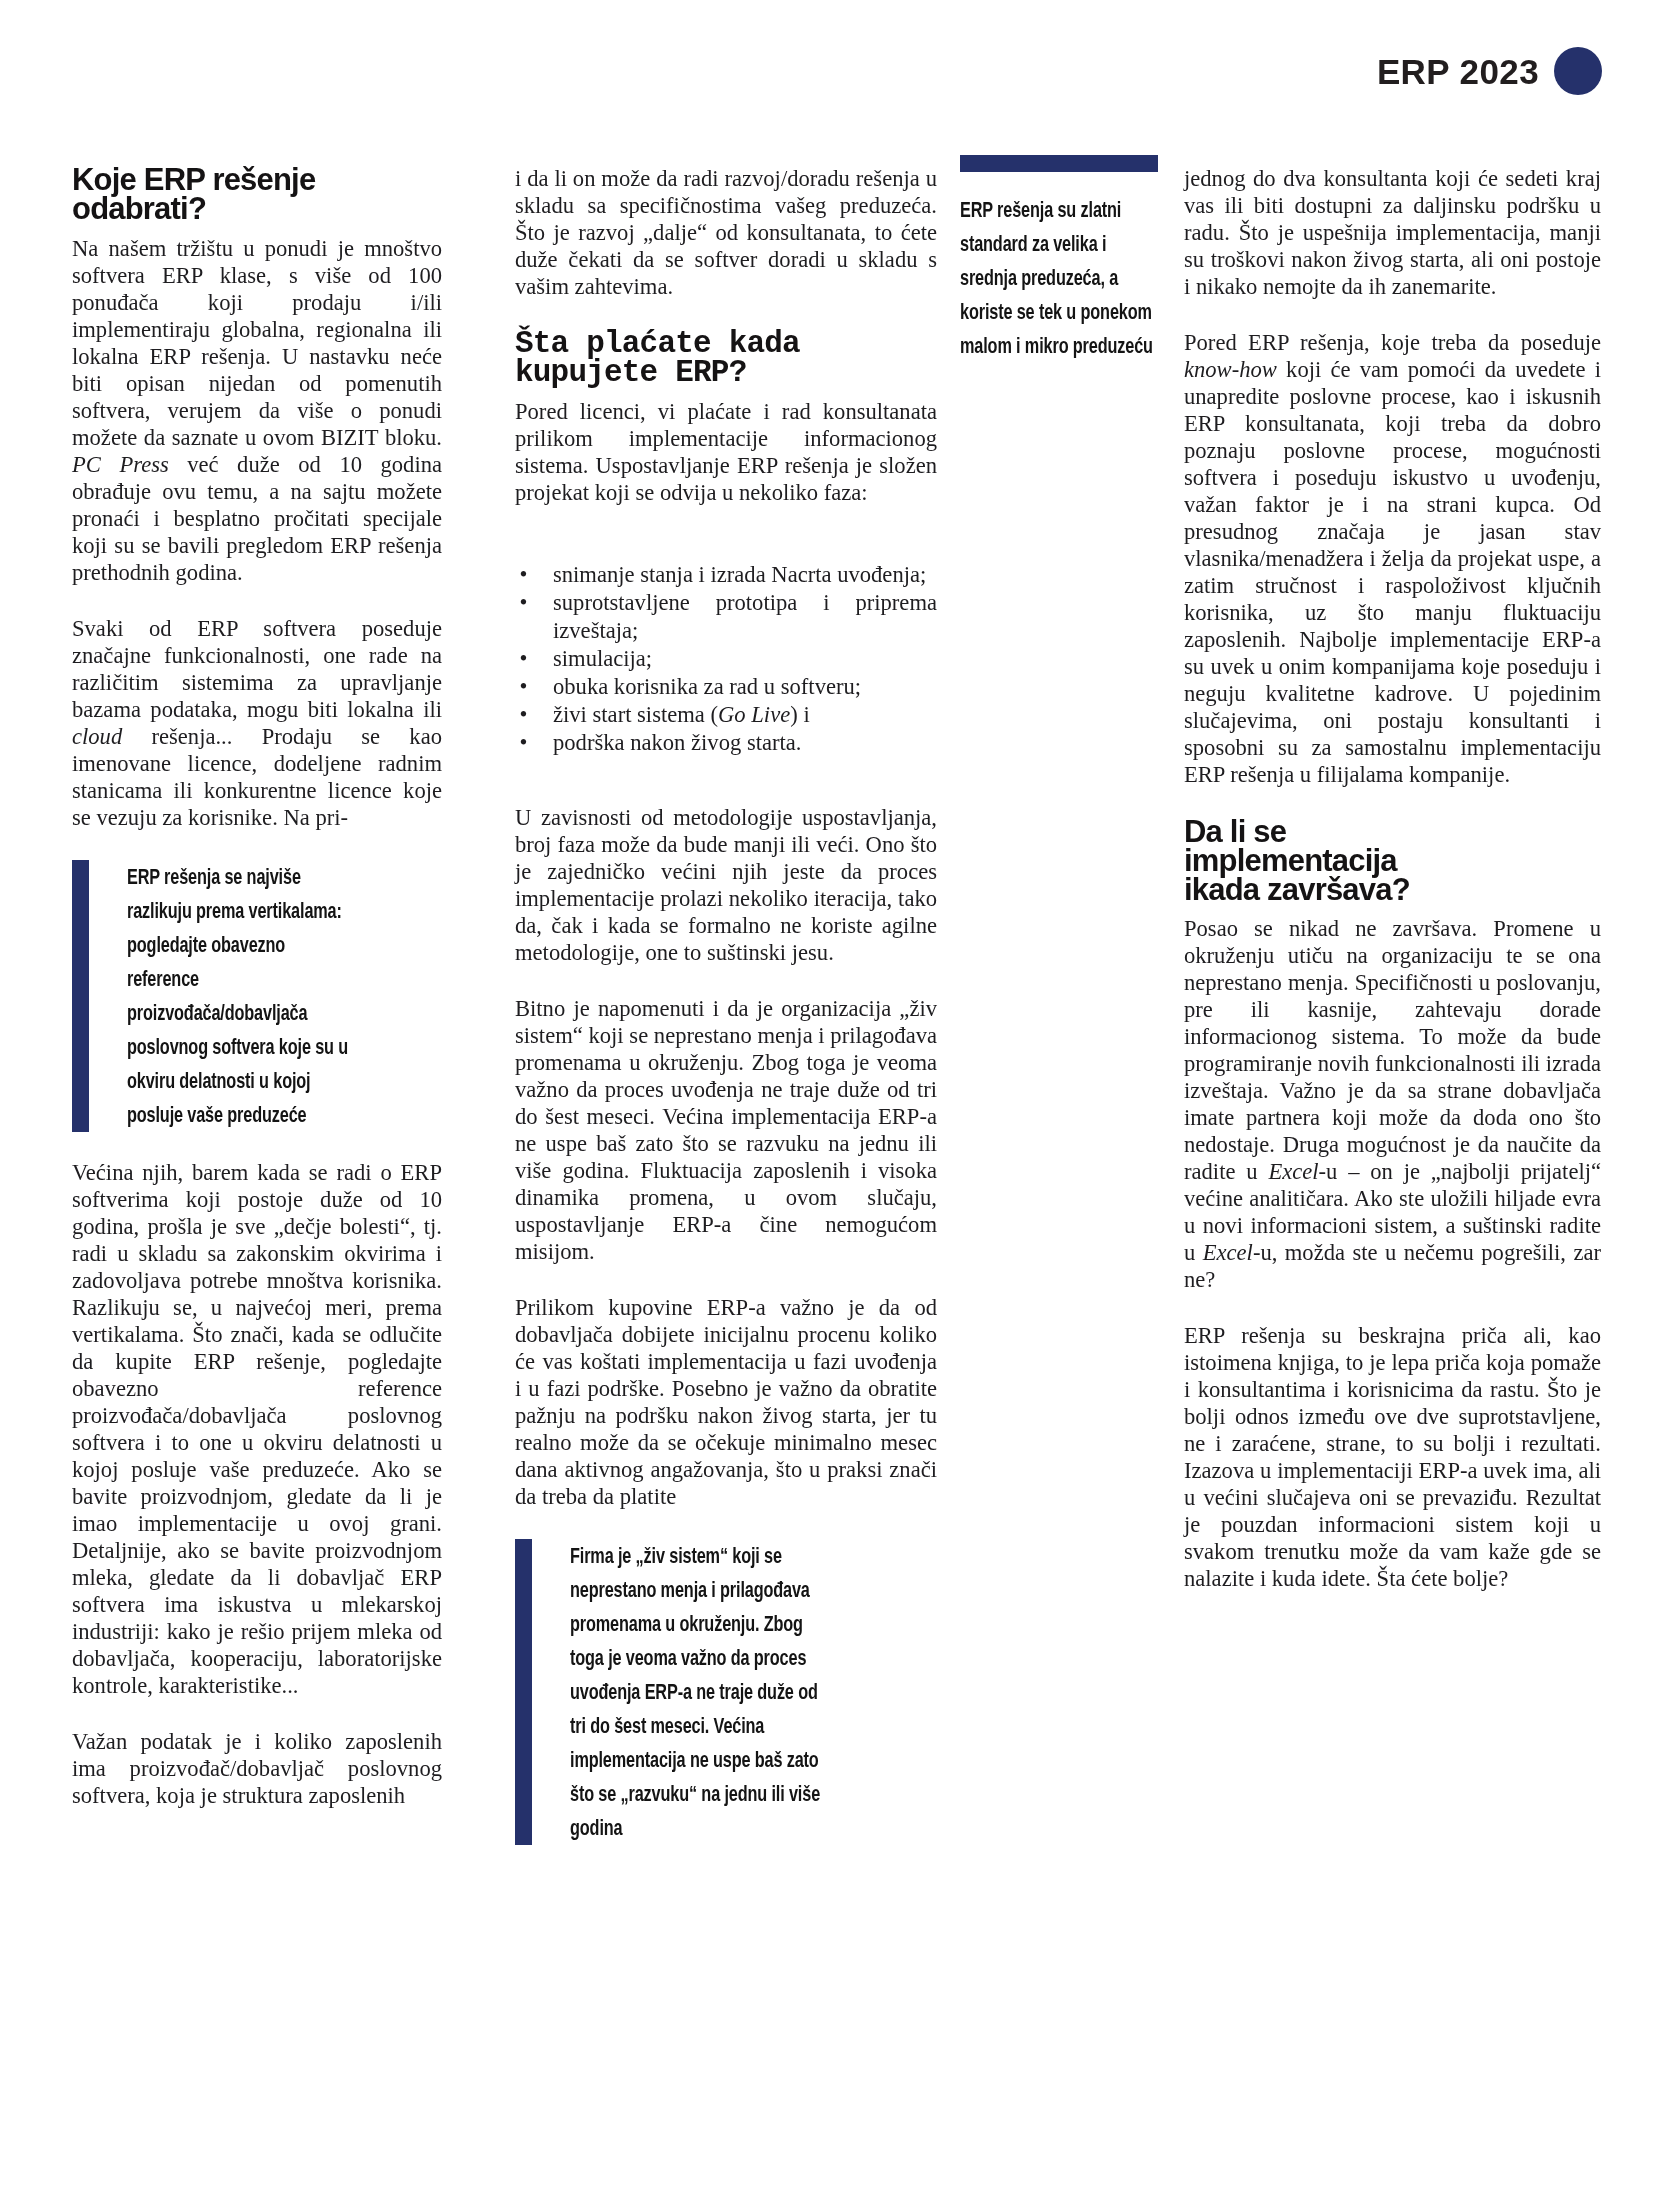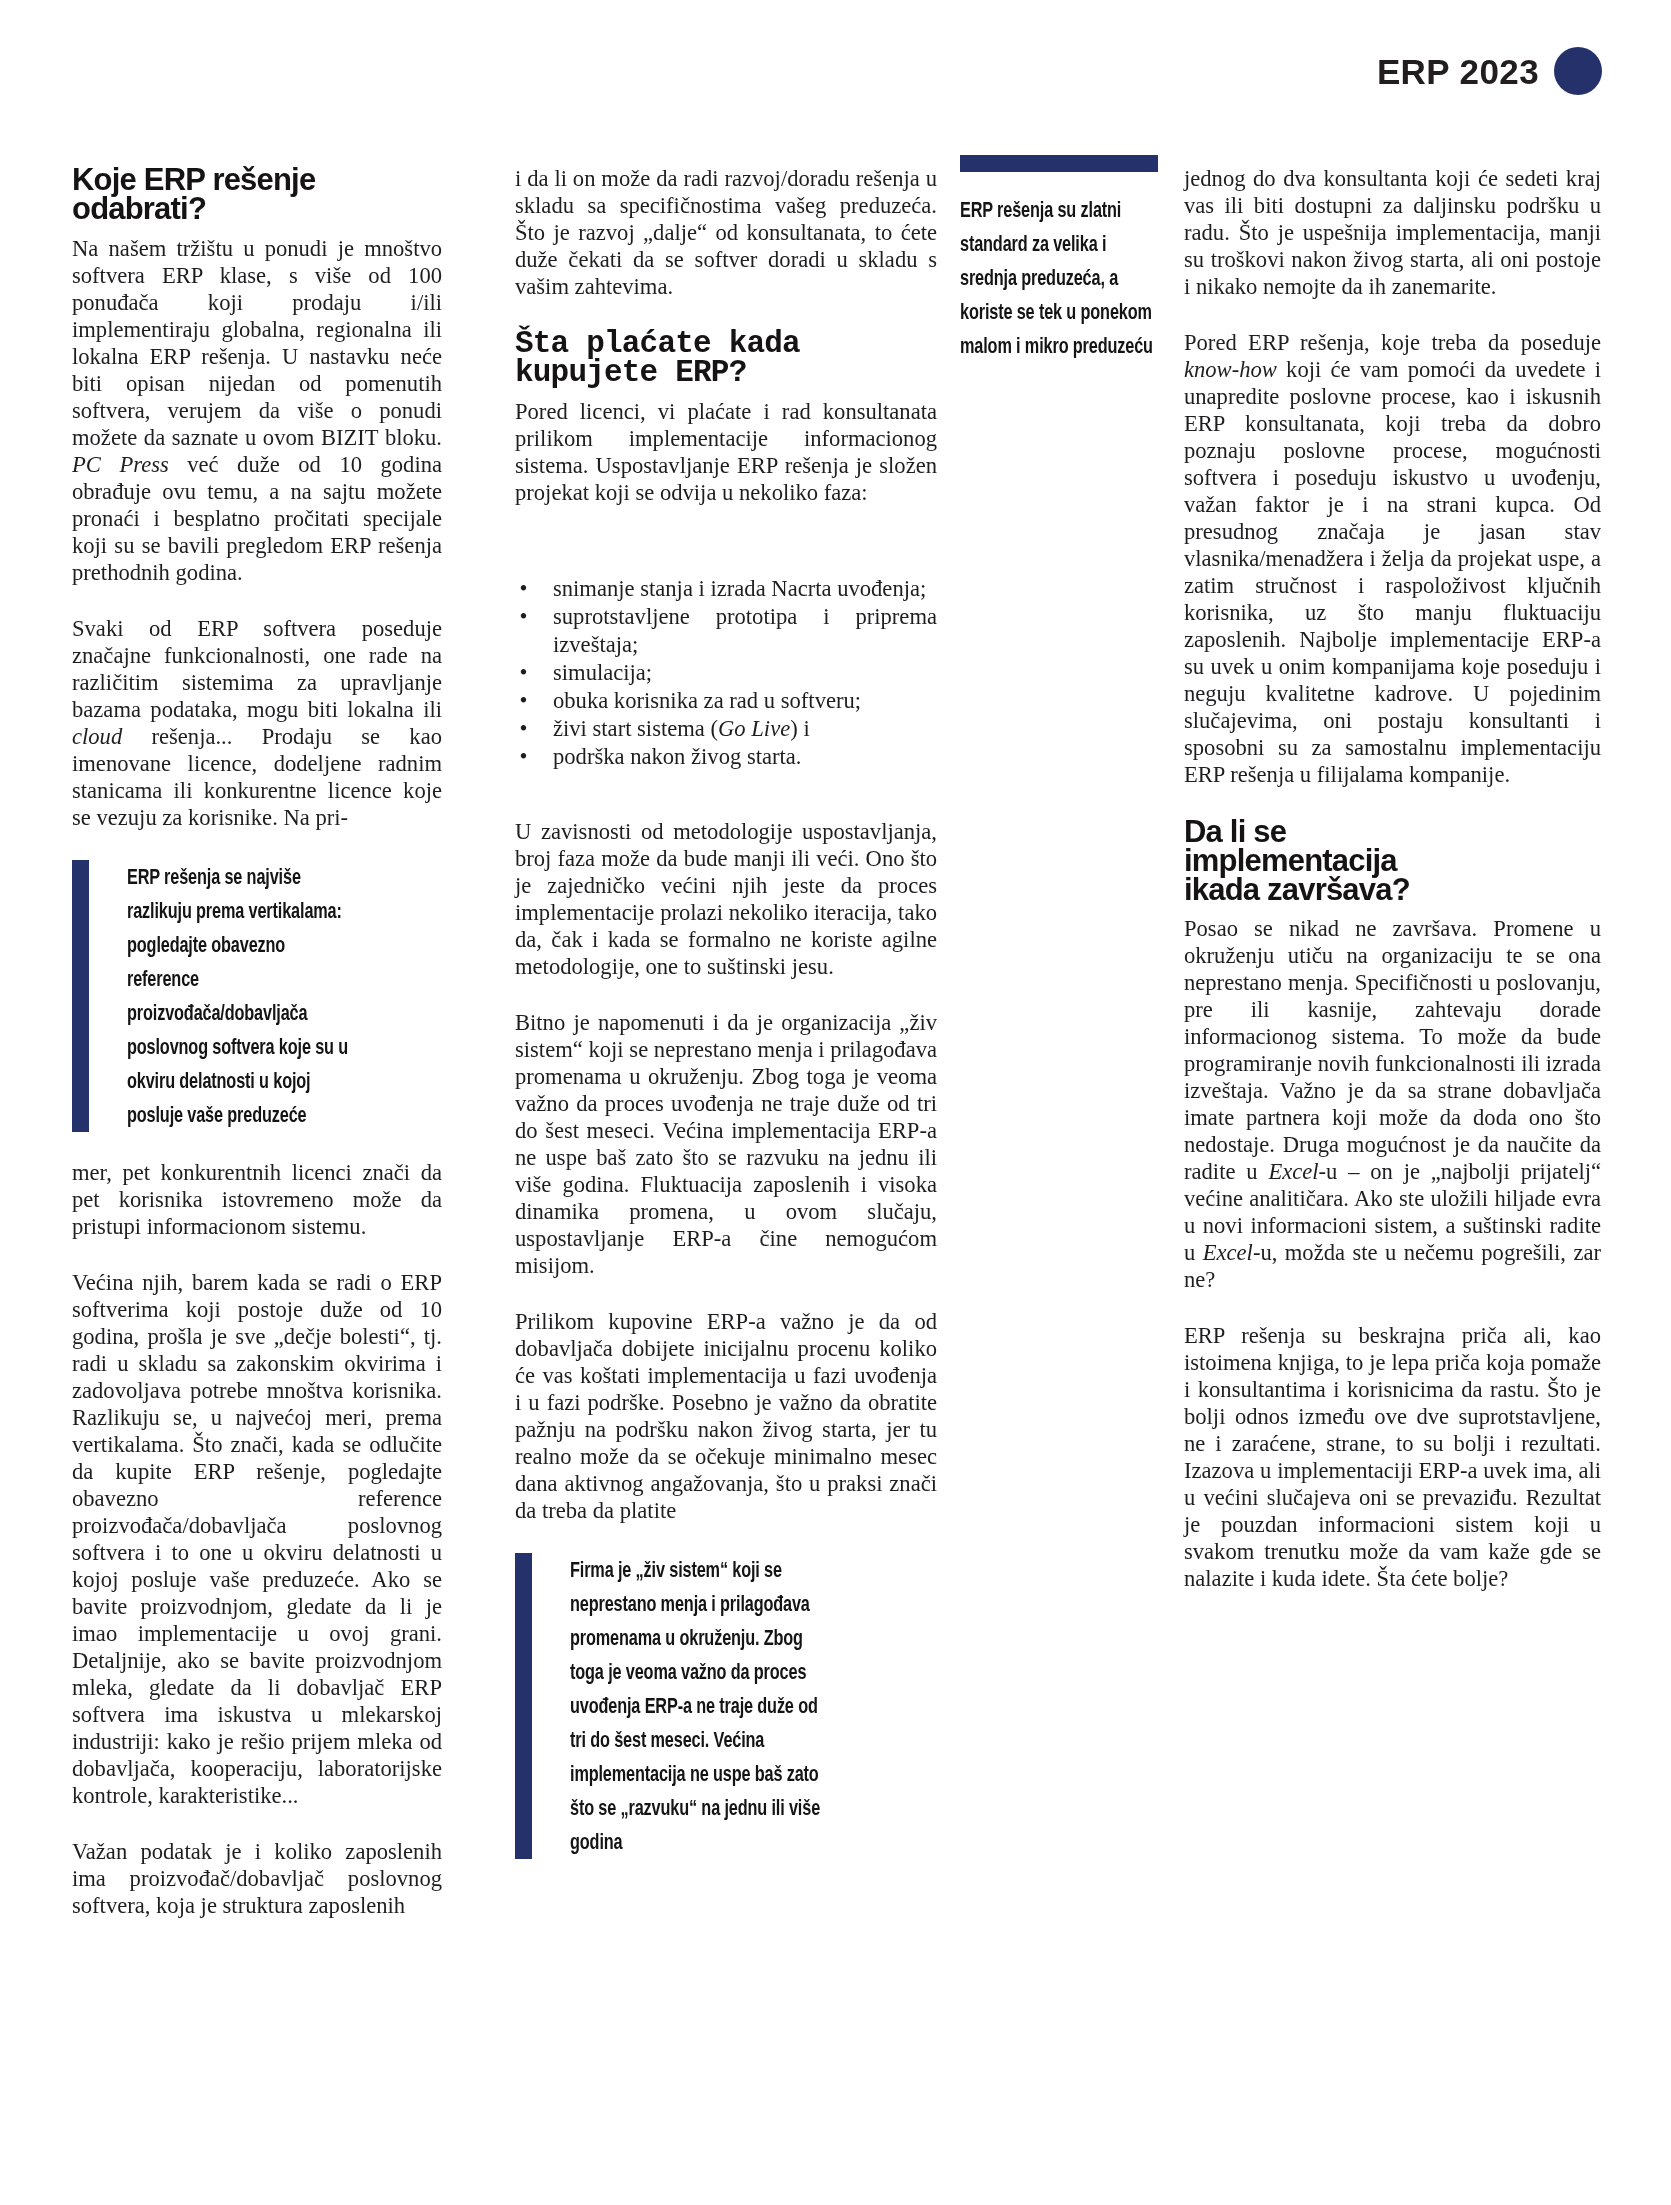--- a/index.html
+++ b/index.html
@@ -43,21 +43,21 @@
     transform:scaleX(0.72); transform-origin:0 0;
   }
   .sidebar .topbar { height:16.6px; background:var(--navy,#25316b); margin-bottom:21px; }
   .sidebar .stext {
     font:700 22.6px/34px "Liberation Sans", sans-serif;
     letter-spacing:-0.2px; color:#141414;
     width:139%; transform:scaleX(0.72); transform-origin:0 0;
   }
 
   
-  ul.blist { list-style:none; margin:69px 0 47px 0; padding:0; }
+  ul.blist { list-style:none; margin:55px 0 47px 0; padding:0; }
   ul.blist li {
     position:relative; padding-left:38px; font-size:22.6px; line-height:28px;
     text-align:justify; color:var(--ink,#1e1d20);
   }
   ul.blist li::before { content:"\2022"; position:absolute; left:4.5px; }
 
   
   .footer {
     position:absolute; top:2117px; right:133px;
     display:flex; align-items:baseline; gap:23px;
@@ -82,21 +82,20 @@
     <h1>
       <span class="hline">Koje ERP rešenje</span>
       <span class="hline">odabrati?</span>
     </h1>
     <p class="body"><span>Na našem tržištu u ponudi je mnoštvo softvera ERP klase, s više od 100 ponuđača koji prodaju i/ili implementiraju globalna, regionalna ili lokalna ERP rešenja. U nastavku neće biti opisan nijedan od pomenutih softvera, verujem da više o ponudi možete da saznate u ovom BIZIT bloku. </span><i>PC Press</i><span> već duže od 10 godina obrađuje ovu temu, a na sajtu možete pronaći i besplatno pročitati specijale koji su se bavili pregledom ERP rešenja prethodnih godina.</span></p>
     <p class="body"><span>Svaki od ERP softvera poseduje značajne funkcionalnosti, one rade na različitim sistemima za upravljanje bazama podataka, mogu biti lokalna ili </span><i>cloud</i><span> rešenja... Prodaju se kao imenovane licence, dodeljene radnim stanicama ili konkurentne licence koje se vezuju za korisnike. Na pri-</span></p>
     <aside class="quote">
       <span class="bar"></span>
       <span class="qtext">ERP rešenja se najviše razlikuju prema vertikalama: pogledajte obavezno reference proizvođača/dobavljača poslovnog softvera koje su u okviru delatnosti u kojoj posluje vaše preduzeće</span>
     </aside>
-    <p class="body">mer, pet konkurentnih licenci znači da pet korisnika istovremeno može da pristupi informacionom sistemu.</p>
     <p class="body">Većina njih, barem kada se radi o ERP softverima koji postoje duže od 10 godina, prošla je sve „dečje bolesti“, tj. radi u skladu sa zakonskim okvirima i zadovoljava potrebe mnoštva korisnika. Razlikuju se, u najvećoj meri, prema vertikalama. Što znači, kada se odlučite da kupite ERP rešenje, pogledajte obavezno reference proizvođača/dobavljača poslovnog softvera i to one u okviru delatnosti u kojoj posluje vaše preduzeće. Ako se bavite proizvodnjom, gledate da li je imao implementacije u ovoj grani. Detaljnije, ako se bavite proizvodnjom mleka, gledate da li dobavljač ERP softvera ima iskustva u mlekarskoj industriji: kako je rešio prijem mleka od dobavljača, kooperaciju, laboratorijske kontrole, karakteristike...</p>
     <p class="body">Važan podatak je i koliko zaposlenih ima proizvođač/dobavljač poslovnog softvera, koja je struktura zaposlenih</p>
   </section>
 
   <section class="col" id="col2">
     <p class="body">i da li on može da radi razvoj/doradu rešenja u skladu sa specifičnostima vašeg preduzeća. Što je razvoj „dalje“ od konsultanata, to ćete duže čekati da se softver doradi u skladu s vašim zahtevima.</p>
     <h2 class="mid">
       <span class="hline">Šta plaćate kada</span>
       <span class="hline">kupujete ERP?</span>
     </h2>

